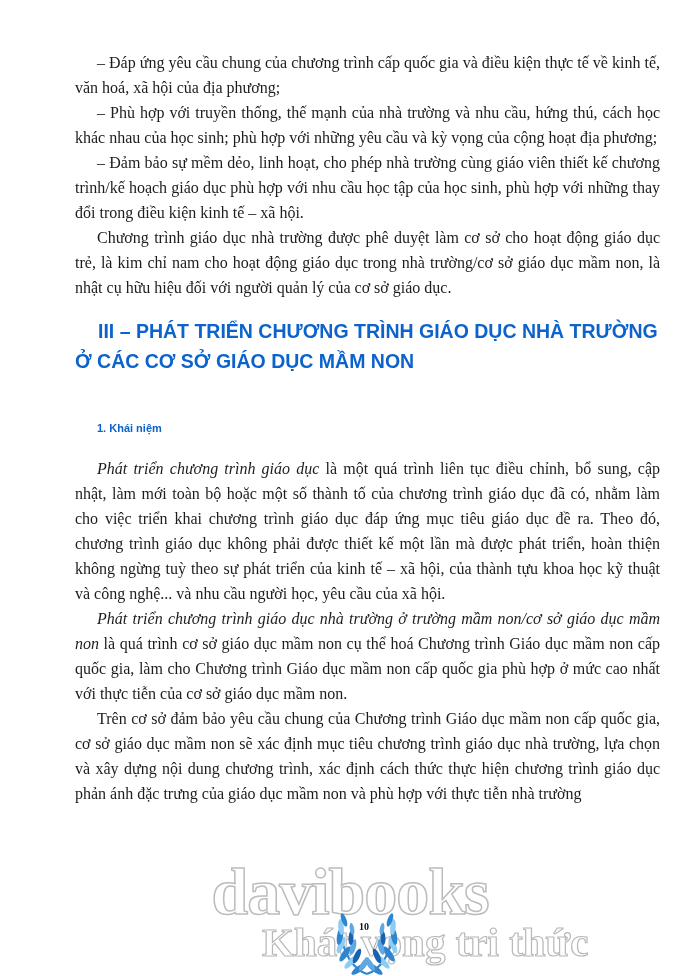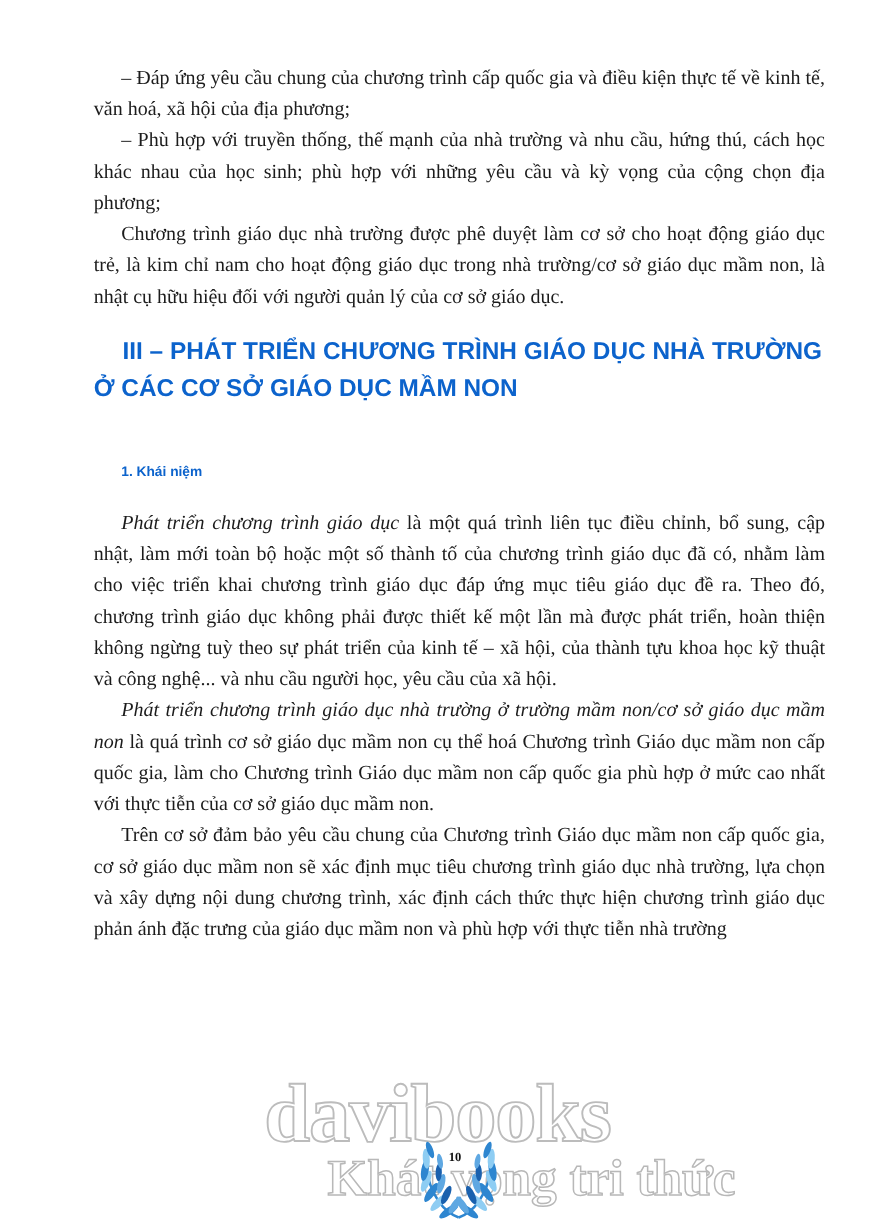--- a/index.html
+++ b/index.html
@@ -47,21 +47,22 @@
     font-weight:bold; font-size:10px; color:#111111;
   }
 </style>
 </head>
 <body>
 
 <div class="page">
 
   <div class="content">
     <p>– Đáp ứng yêu cầu chung của chương trình cấp quốc gia và điều kiện thực tế về kinh tế, văn hoá, xã hội của địa phương;</p>
-    <p>– Phù hợp với truyền thống, thế mạnh của nhà trường và nhu cầu, hứng thú, cách học khác nhau của học sinh; phù hợp với những yêu cầu và kỳ vọng của cộng chọn địa phương;</p>
+    <p>– Phù hợp với truyền thống, thế mạnh của nhà trường và nhu cầu, hứng thú, cách học khác nhau của học sinh; phù hợp với những yêu cầu và kỳ vọng của cộng hoạt địa phương;</p>
+    <p>– Đảm bảo sự mềm dẻo, linh hoạt, cho phép nhà trường cùng giáo viên thiết kế chương trình/kế hoạch giáo dục phù hợp với nhu cầu học tập của học sinh, phù hợp với những thay đổi trong điều kiện kinh tế – xã hội.</p>
     <p>Chương trình giáo dục nhà trường được phê duyệt làm cơ sở cho hoạt động giáo dục trẻ, là kim chỉ nam cho hoạt động giáo dục trong nhà trường/cơ sở giáo dục mầm non, là nhật cụ hữu hiệu đối với người quản lý của cơ sở giáo dục.</p>
 
     <h2 class="section-heading">III – PHÁT TRIỂN CHƯƠNG TRÌNH GIÁO DỤC NHÀ TRƯỜNG Ở CÁC CƠ SỞ GIÁO DỤC MẦM NON</h2>
 
     <h3 class="subsection-heading">1. Khái niệm</h3>
 
     <p><em class="lead-italic">Phát triển chương trình giáo dục</em><span> là một quá trình liên tục điều chỉnh, bổ sung, cập nhật, làm mới toàn bộ hoặc một số thành tố của chương trình giáo dục đã có, nhằm làm cho việc triển khai chương trình giáo dục đáp ứng mục tiêu giáo dục đề ra. Theo đó, chương trình giáo dục không phải được thiết kế một lần mà được phát triển, hoàn thiện không ngừng tuỳ theo sự phát triển của kinh tế – xã hội, của thành tựu khoa học kỹ thuật và công nghệ... và nhu cầu người học, yêu cầu của xã hội.</span></p>
 
     <p><em class="lead-italic">Phát triển chương trình giáo dục nhà trường ở trường mầm non/cơ sở giáo dục mầm non</em><span> là quá trình cơ sở giáo dục mầm non cụ thể hoá Chương trình Giáo dục mầm non cấp quốc gia, làm cho Chương trình Giáo dục mầm non cấp quốc gia phù hợp ở mức cao nhất với thực tiễn của cơ sở giáo dục mầm non.</span></p>
 

